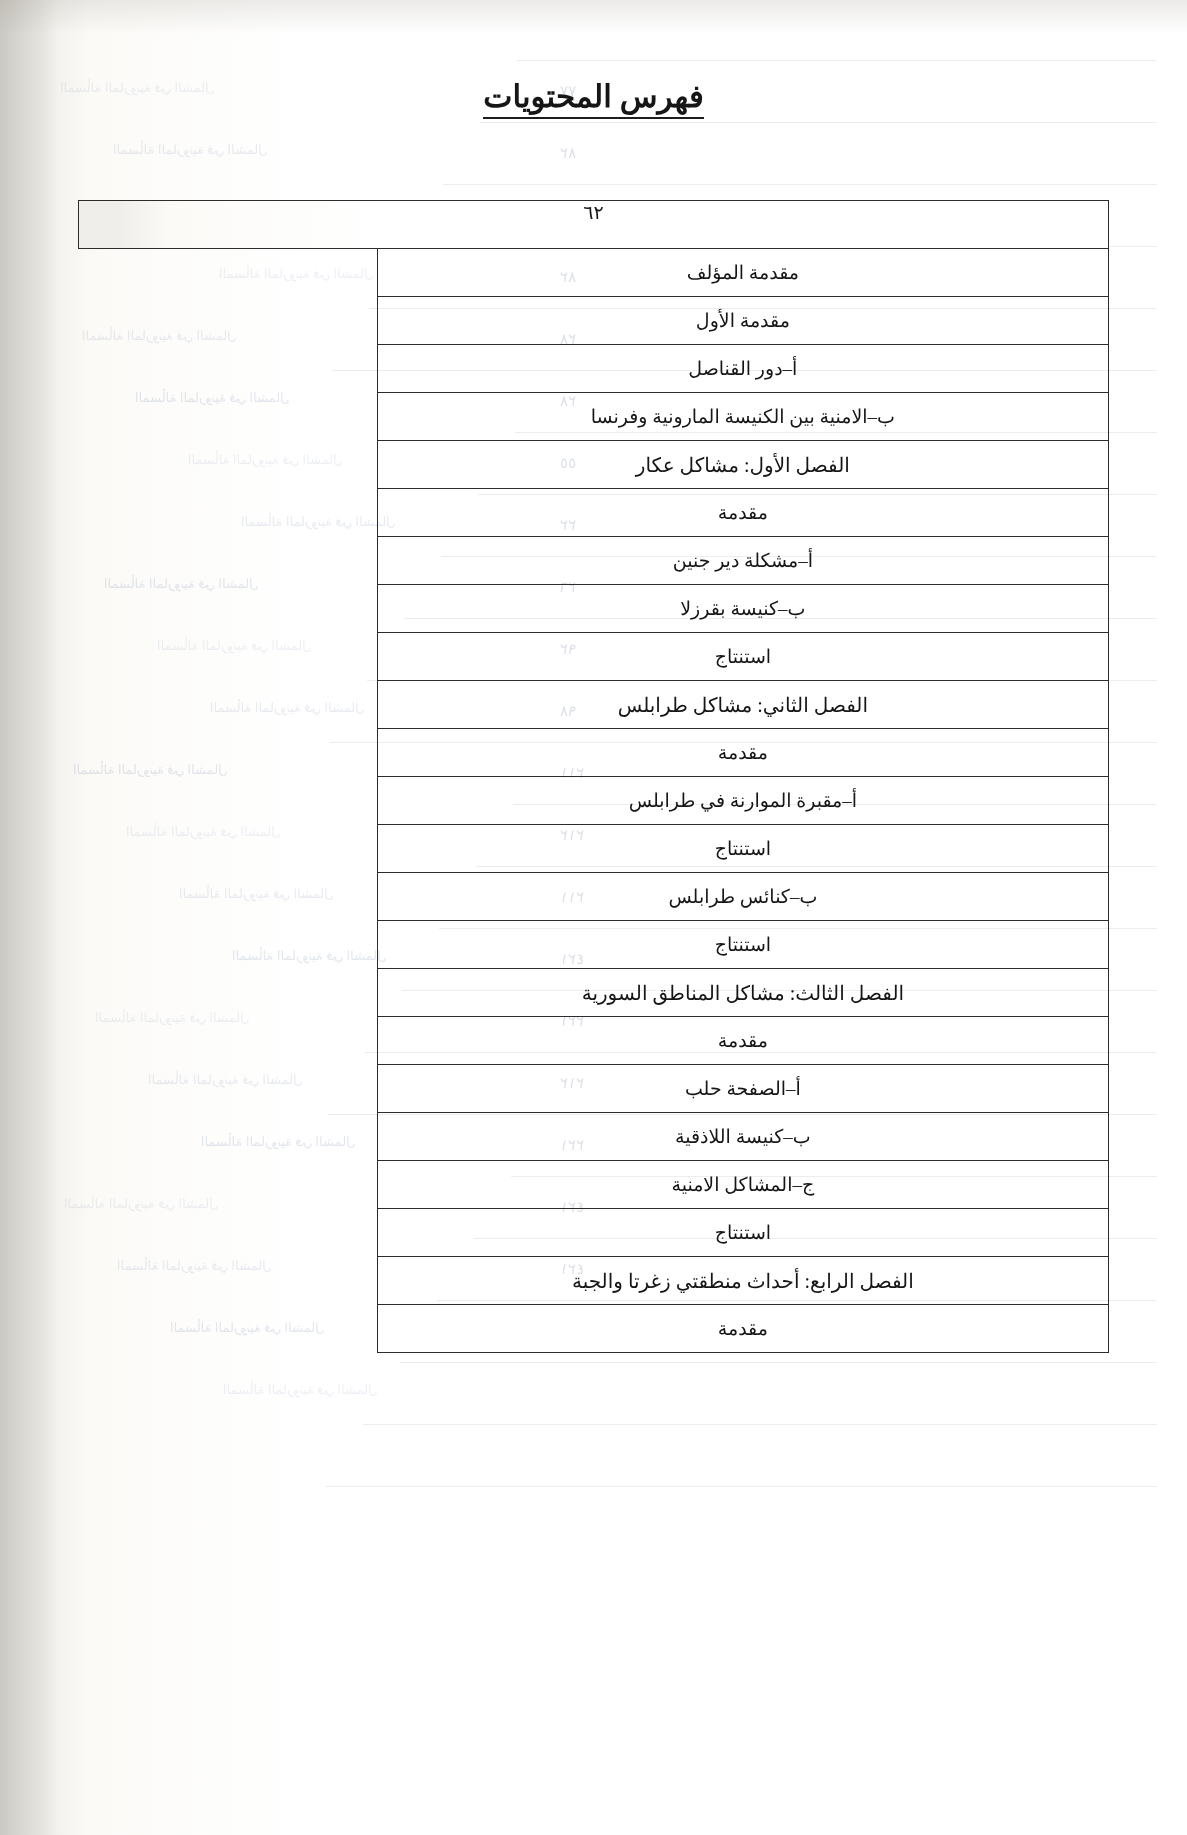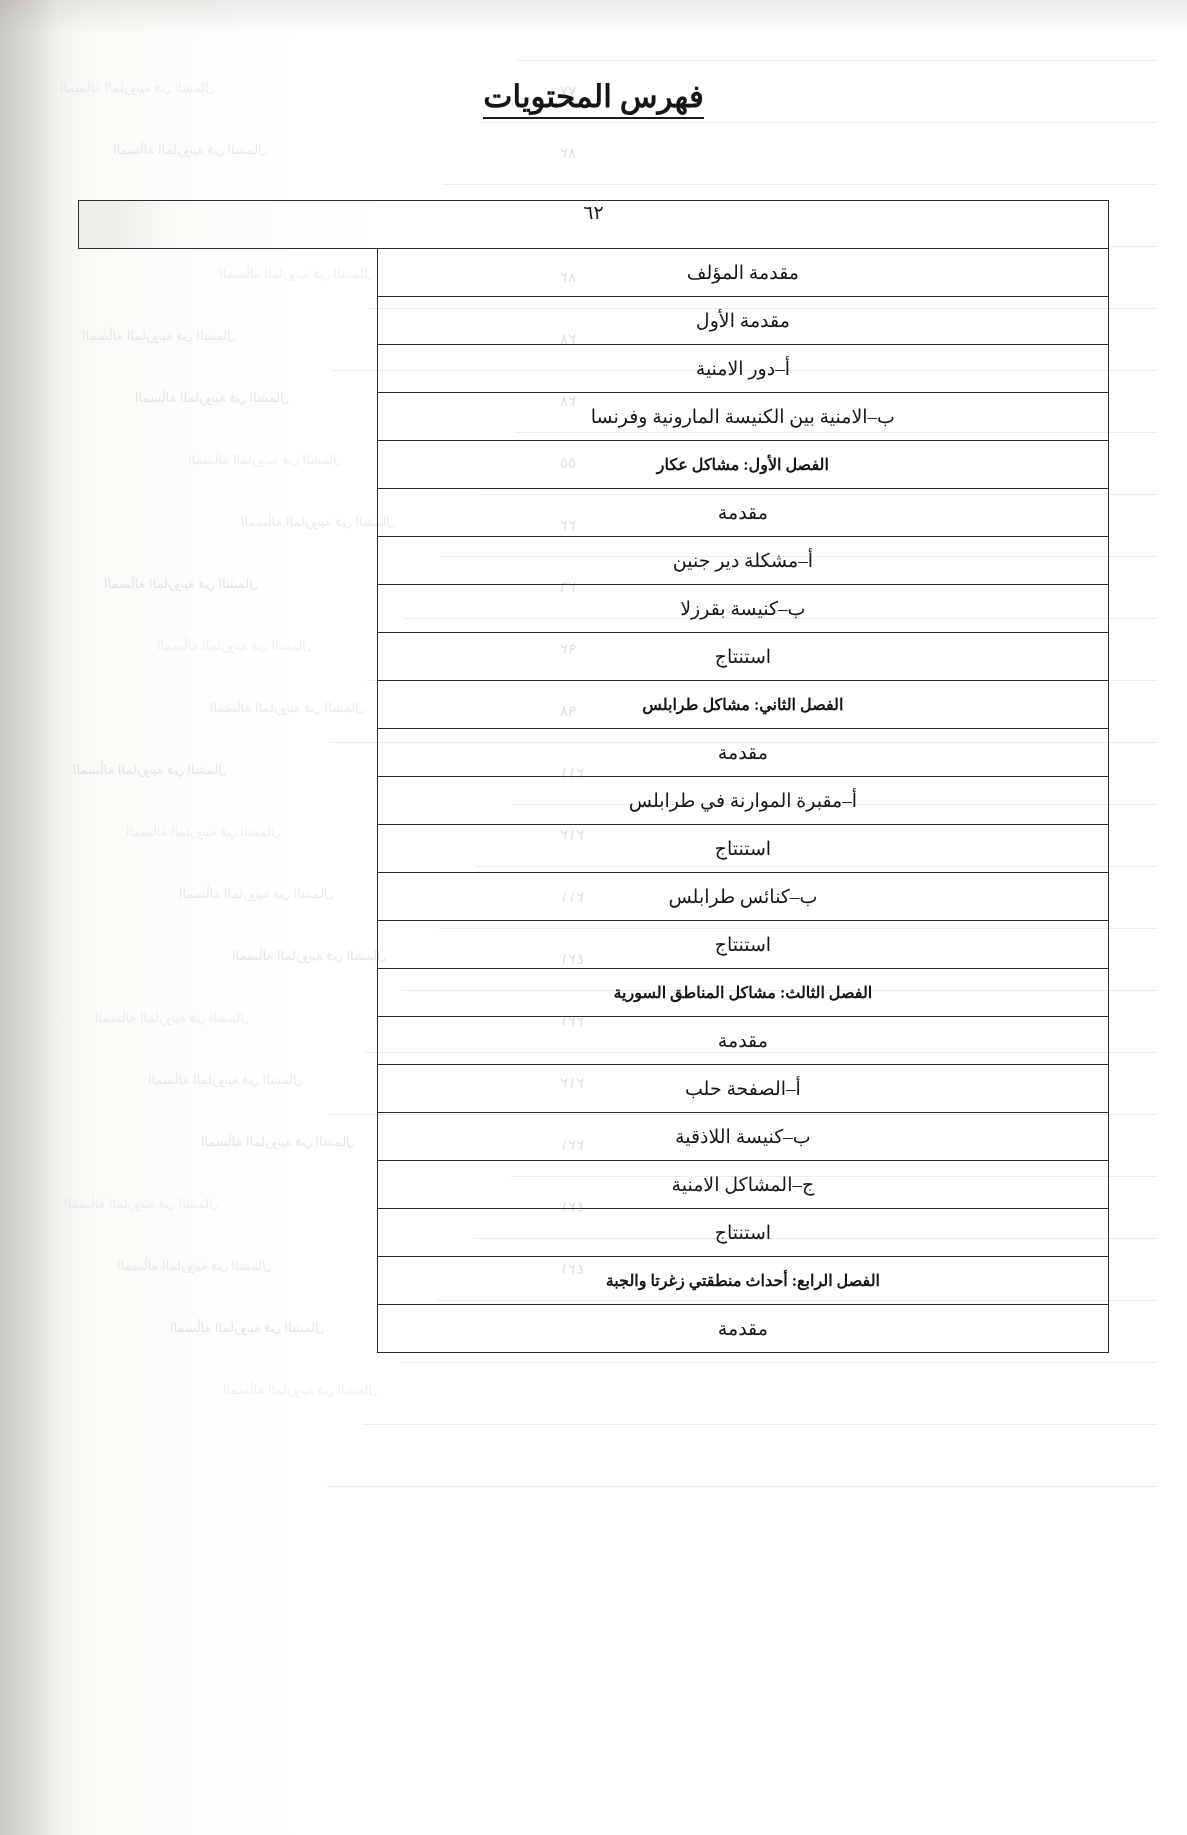--- a/index.html
+++ b/index.html
@@ -106,22 +106,22 @@
     text-align: center;
     white-space: nowrap;
     overflow: hidden;
   }
   td.page {
     text-align: center;
     font-size: 20px;
     letter-spacing: 2px;
   }
   td.subject.bold, tr.chapter td.subject {
-    font-weight: bold;
-    font-size: 16px;
+    font-weight: normal;
+    font-size: 20px;
   }
 
   .folio {
     position: absolute;
     bottom: 66px;
     left: 0;
     right: 0;
     text-align: center;
     font-size: 17px;
     letter-spacing: 2px;
@@ -238,21 +238,21 @@
       <tbody id="toc-body">
           <tr>
             <td class="subject">مقدمة المؤلف</td>
             <td class="page">١</td>
           </tr>
           <tr>
             <td class="subject">مقدمة الأول</td>
             <td class="page">٢</td>
           </tr>
           <tr>
-            <td class="subject">أ–دور الامنية</td>
+            <td class="subject">أ–دور القناصل</td>
             <td class="page">٤</td>
           </tr>
           <tr>
             <td class="subject">ب–الامنية بين الكنيسة المارونية وفرنسا</td>
             <td class="page">٧</td>
           </tr>
           <tr class="chapter">
             <td class="subject bold">الفصل الأول: مشاكل عكار</td>
             <td class="page">١٢</td>
           </tr>

